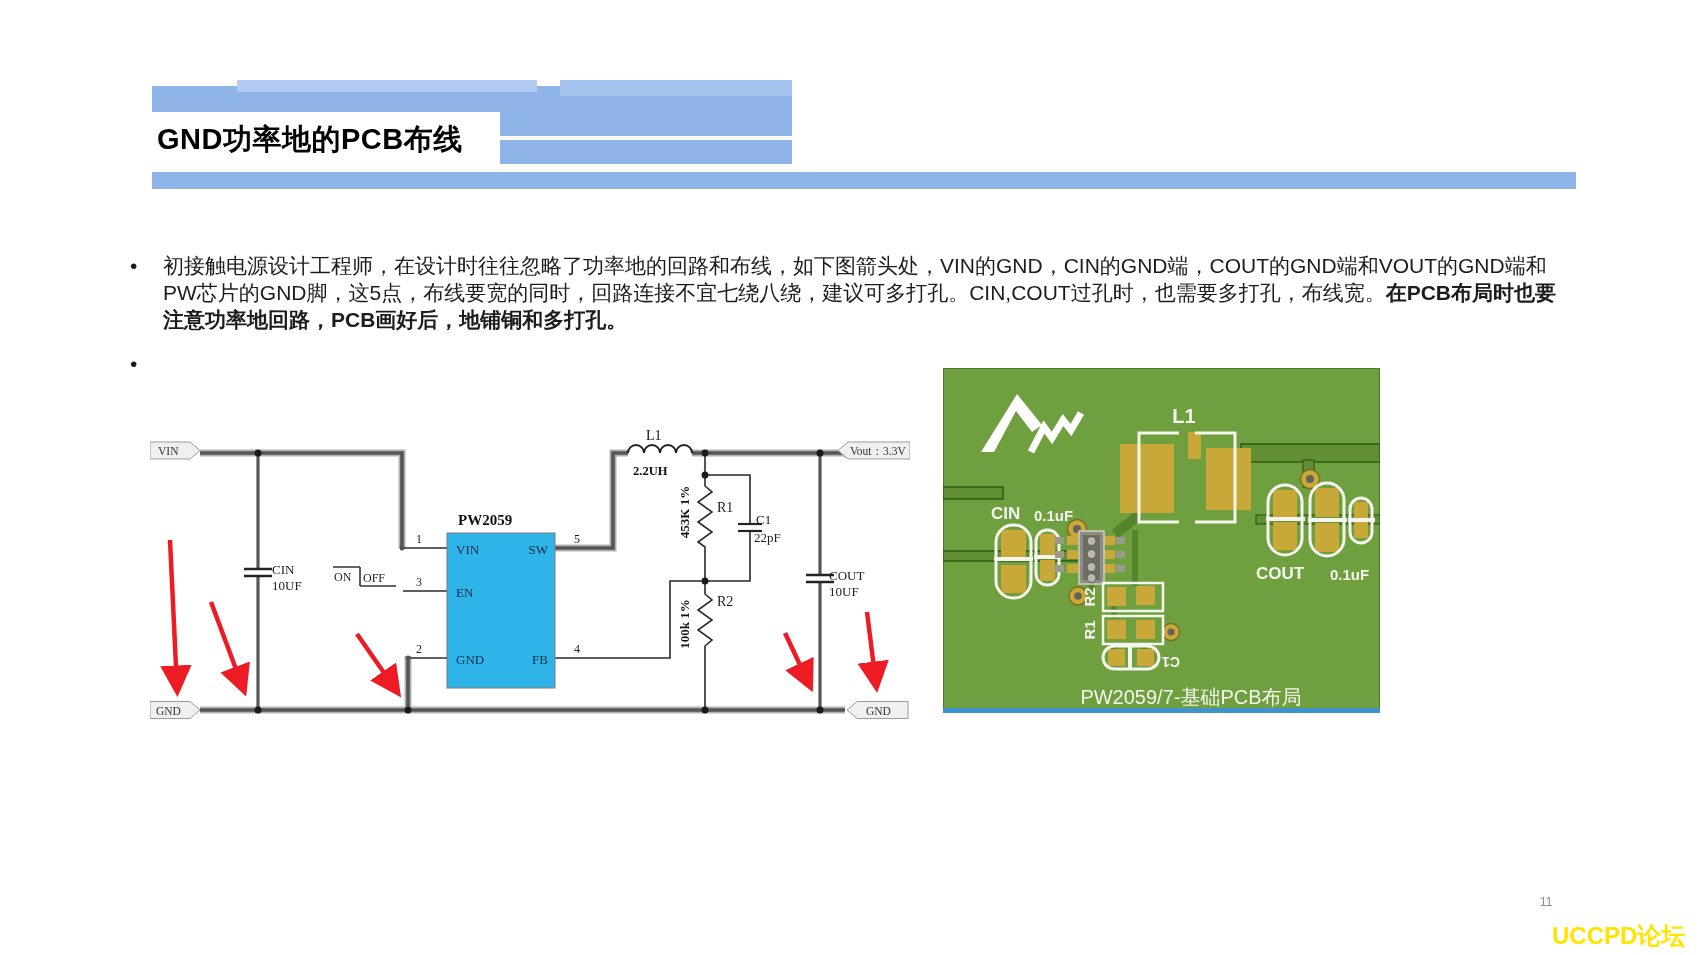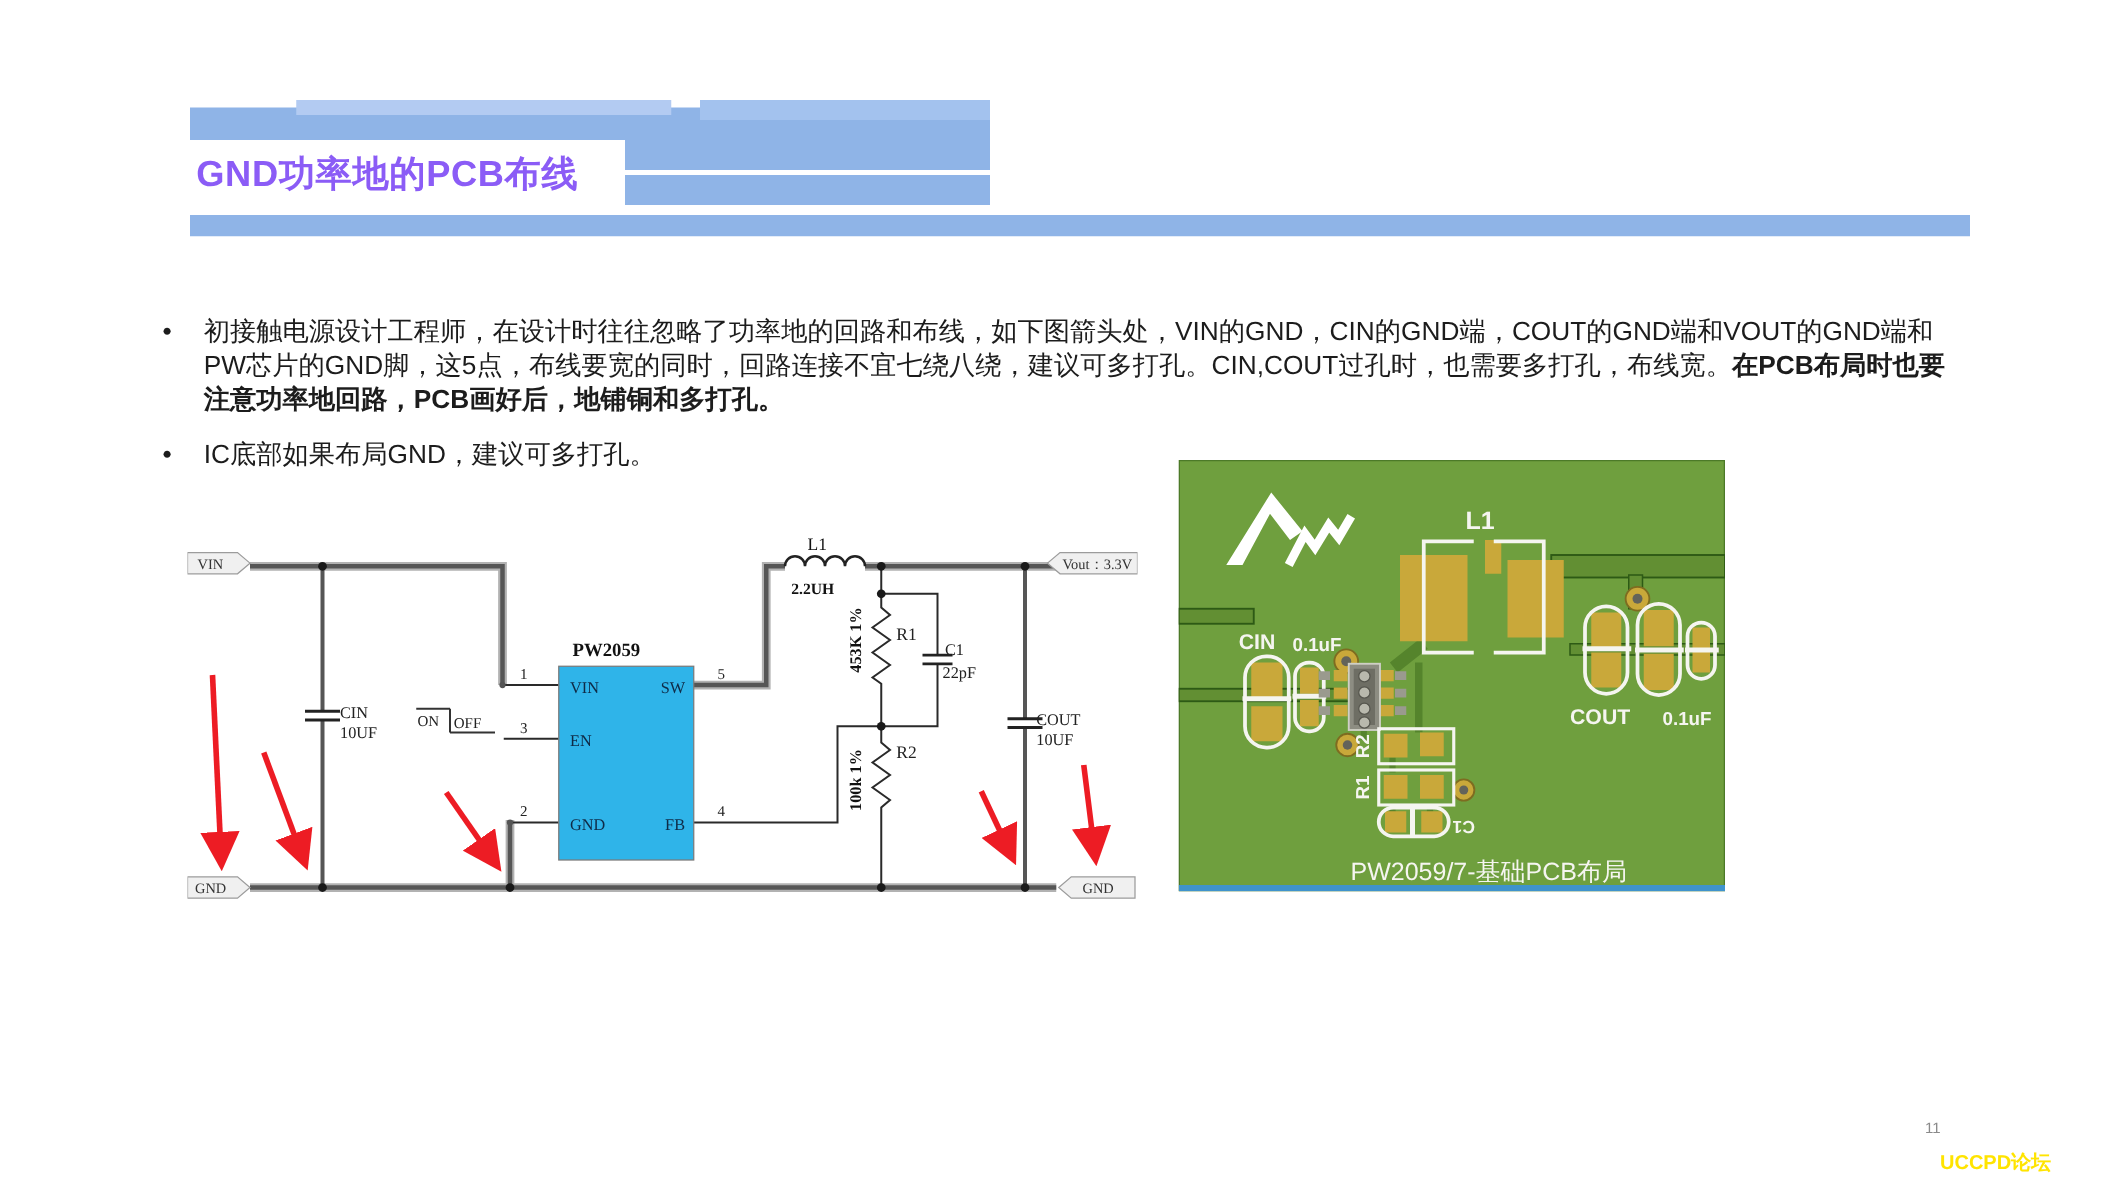--- a/index.html
+++ b/index.html
@@ -9,55 +9,55 @@
     font-family:"Liberation Sans", sans-serif;
     color:#1a1a1a;
   }
   
   .bar{position:absolute;background:#8fb4e7;}
   .bar.light{background:#b3cbf2;}
   .bar.mid{background:#a3c2ee;}
   
   .title{
     position:absolute;left:157px;top:120px;
-    font-size:29px;font-weight:bold;color:#8b5cf6;letter-spacing:.5px;
+    font-size:29px;font-weight:bold;color:#000000;letter-spacing:.5px;
   }
   
   .bullets{position:absolute;left:122px;top:252px;width:1448px;}
   .bullet{position:relative;padding-left:41px;font-size:21px;line-height:27px;color:#1c1c1c;}
   .bullet + .bullet{margin-top:17px;}
   .bullet .dot{position:absolute;left:8px;top:0;font-size:21px;}
   .bullet b{font-weight:bold;}
   
   .schematic-wrap{position:absolute;left:150px;top:428px;width:760px;height:300px;}
   .pcb-wrap{position:absolute;left:943px;top:368px;width:437px;height:345px;}
   svg text{user-select:none;}
   .sch-serif{font-family:"Liberation Serif", serif;}
   
   .page-num{position:absolute;left:1540px;top:895px;font-size:12px;color:#8a8a8a;}
-  .watermark{position:absolute;left:1552px;top:920px;font-size:16px;color:#ffe400;font-weight:bold;white-space:nowrap;}
+  .watermark{position:absolute;left:1552px;top:920px;font-size:24px;color:#ffe400;font-weight:bold;white-space:nowrap;}
 </style>
 </head>
 <body>
 
 <div class="bar" style="left:152px;top:86px;width:640px;height:26px;"></div>
 <div class="bar light" style="left:237px;top:80px;width:300px;height:12px;"></div>
 <div class="bar mid" style="left:560px;top:80px;width:232px;height:16px;"></div>
 <div class="bar" style="left:500px;top:112px;width:292px;height:24px;"></div>
 <div class="bar" style="left:500px;top:140px;width:292px;height:24px;"></div>
 <div class="bar" style="left:152px;top:172px;width:1424px;height:17px;"></div>
 
 <div class="title">GND功率地的PCB布线</div>
 
 <div class="bullets">
   <div class="bullet">
     <span class="dot">•</span><span>初接触电源设计工程师，在设计时往往忽略了功率地的回路和布线，如下图箭头处，VIN的GND，CIN的GND端，COUT的GND端和VOUT的GND端和PW芯片的GND脚，这5点，布线要宽的同时，回路连接不宜七绕八绕，建议可多打孔。CIN,COUT过孔时，也需要多打孔，布线宽。</span><b>在PCB布局时也要注意功率地回路，PCB画好后，地铺铜和多打孔。</b>
   </div>
   <div class="bullet">
-    <span class="dot">•</span><span>IC底部如果布局GND，建议可多打孔。</span>
+    <span class="dot">•</span>
   </div>
 </div>
 
 <div class="schematic-wrap">
 <svg width="760" height="300" viewBox="0 0 760 300" xmlns="http://www.w3.org/2000/svg">
   <defs>
     <marker id="arrowhead" markerWidth="7" markerHeight="7" refX="5" refY="3.5" orient="auto">
       <path d="M0,0 L7,3.5 L0,7 Z" fill="#ed1c24"></path>
     </marker>
   </defs>

